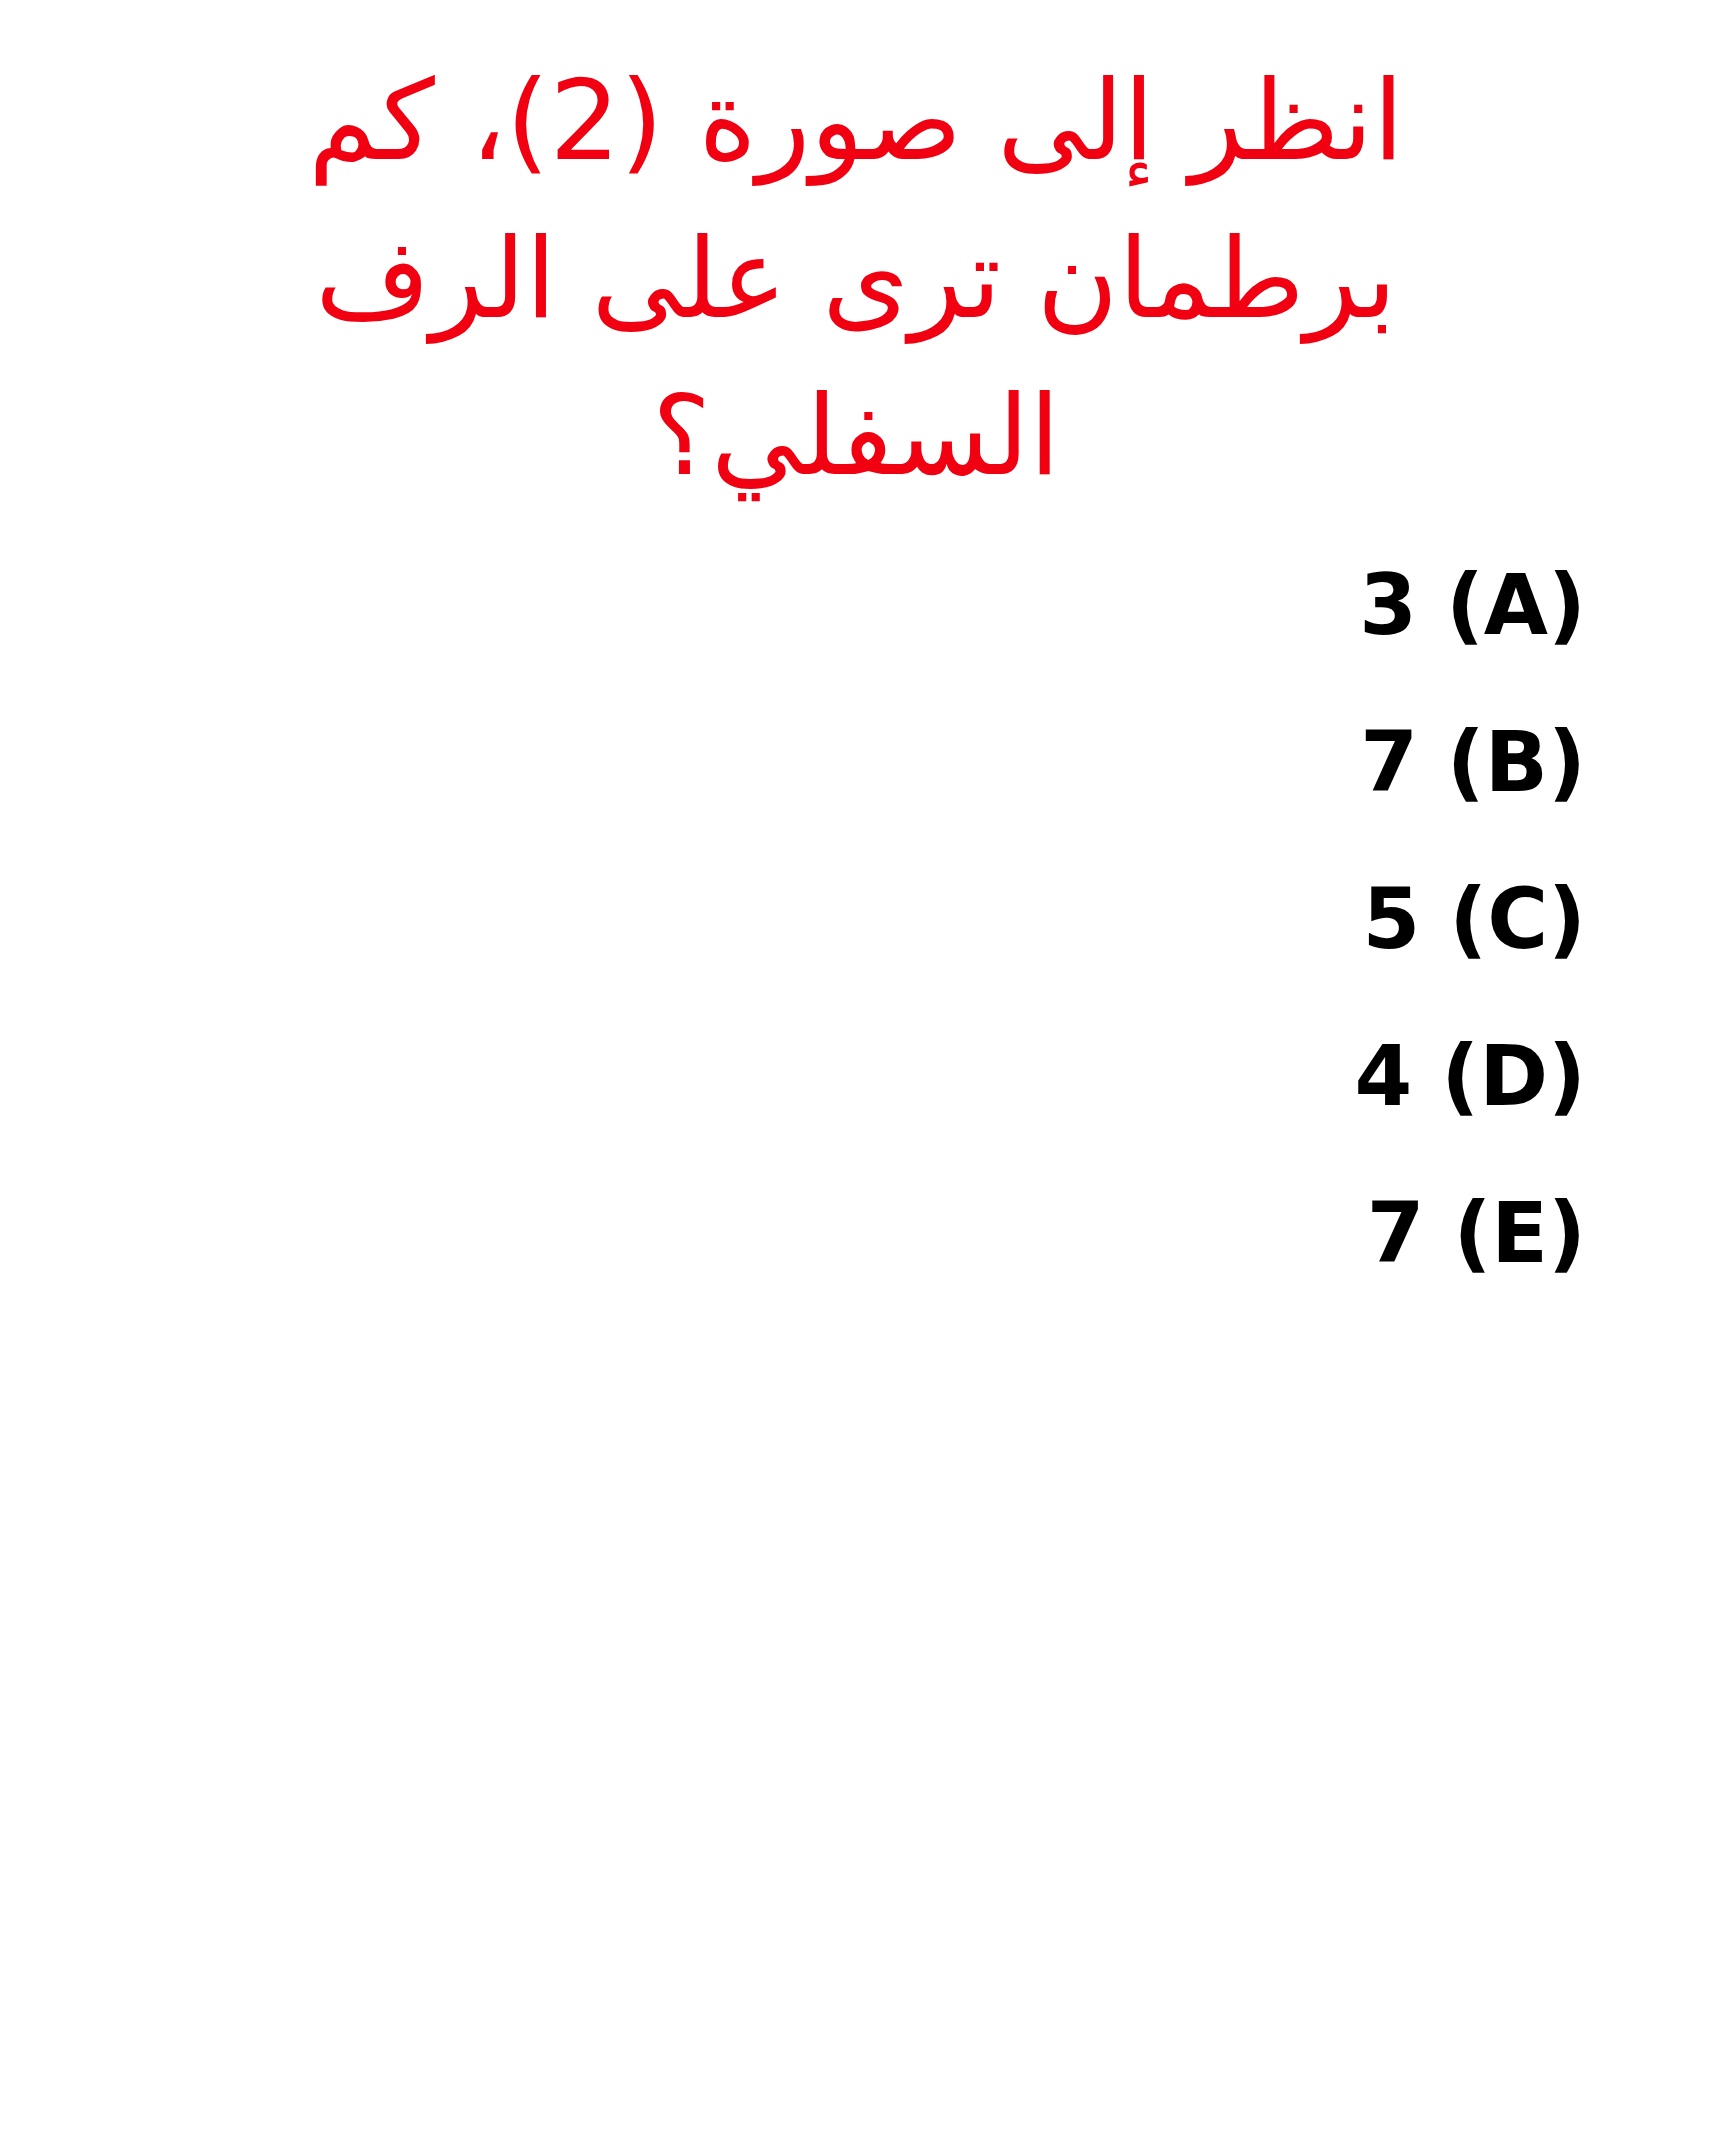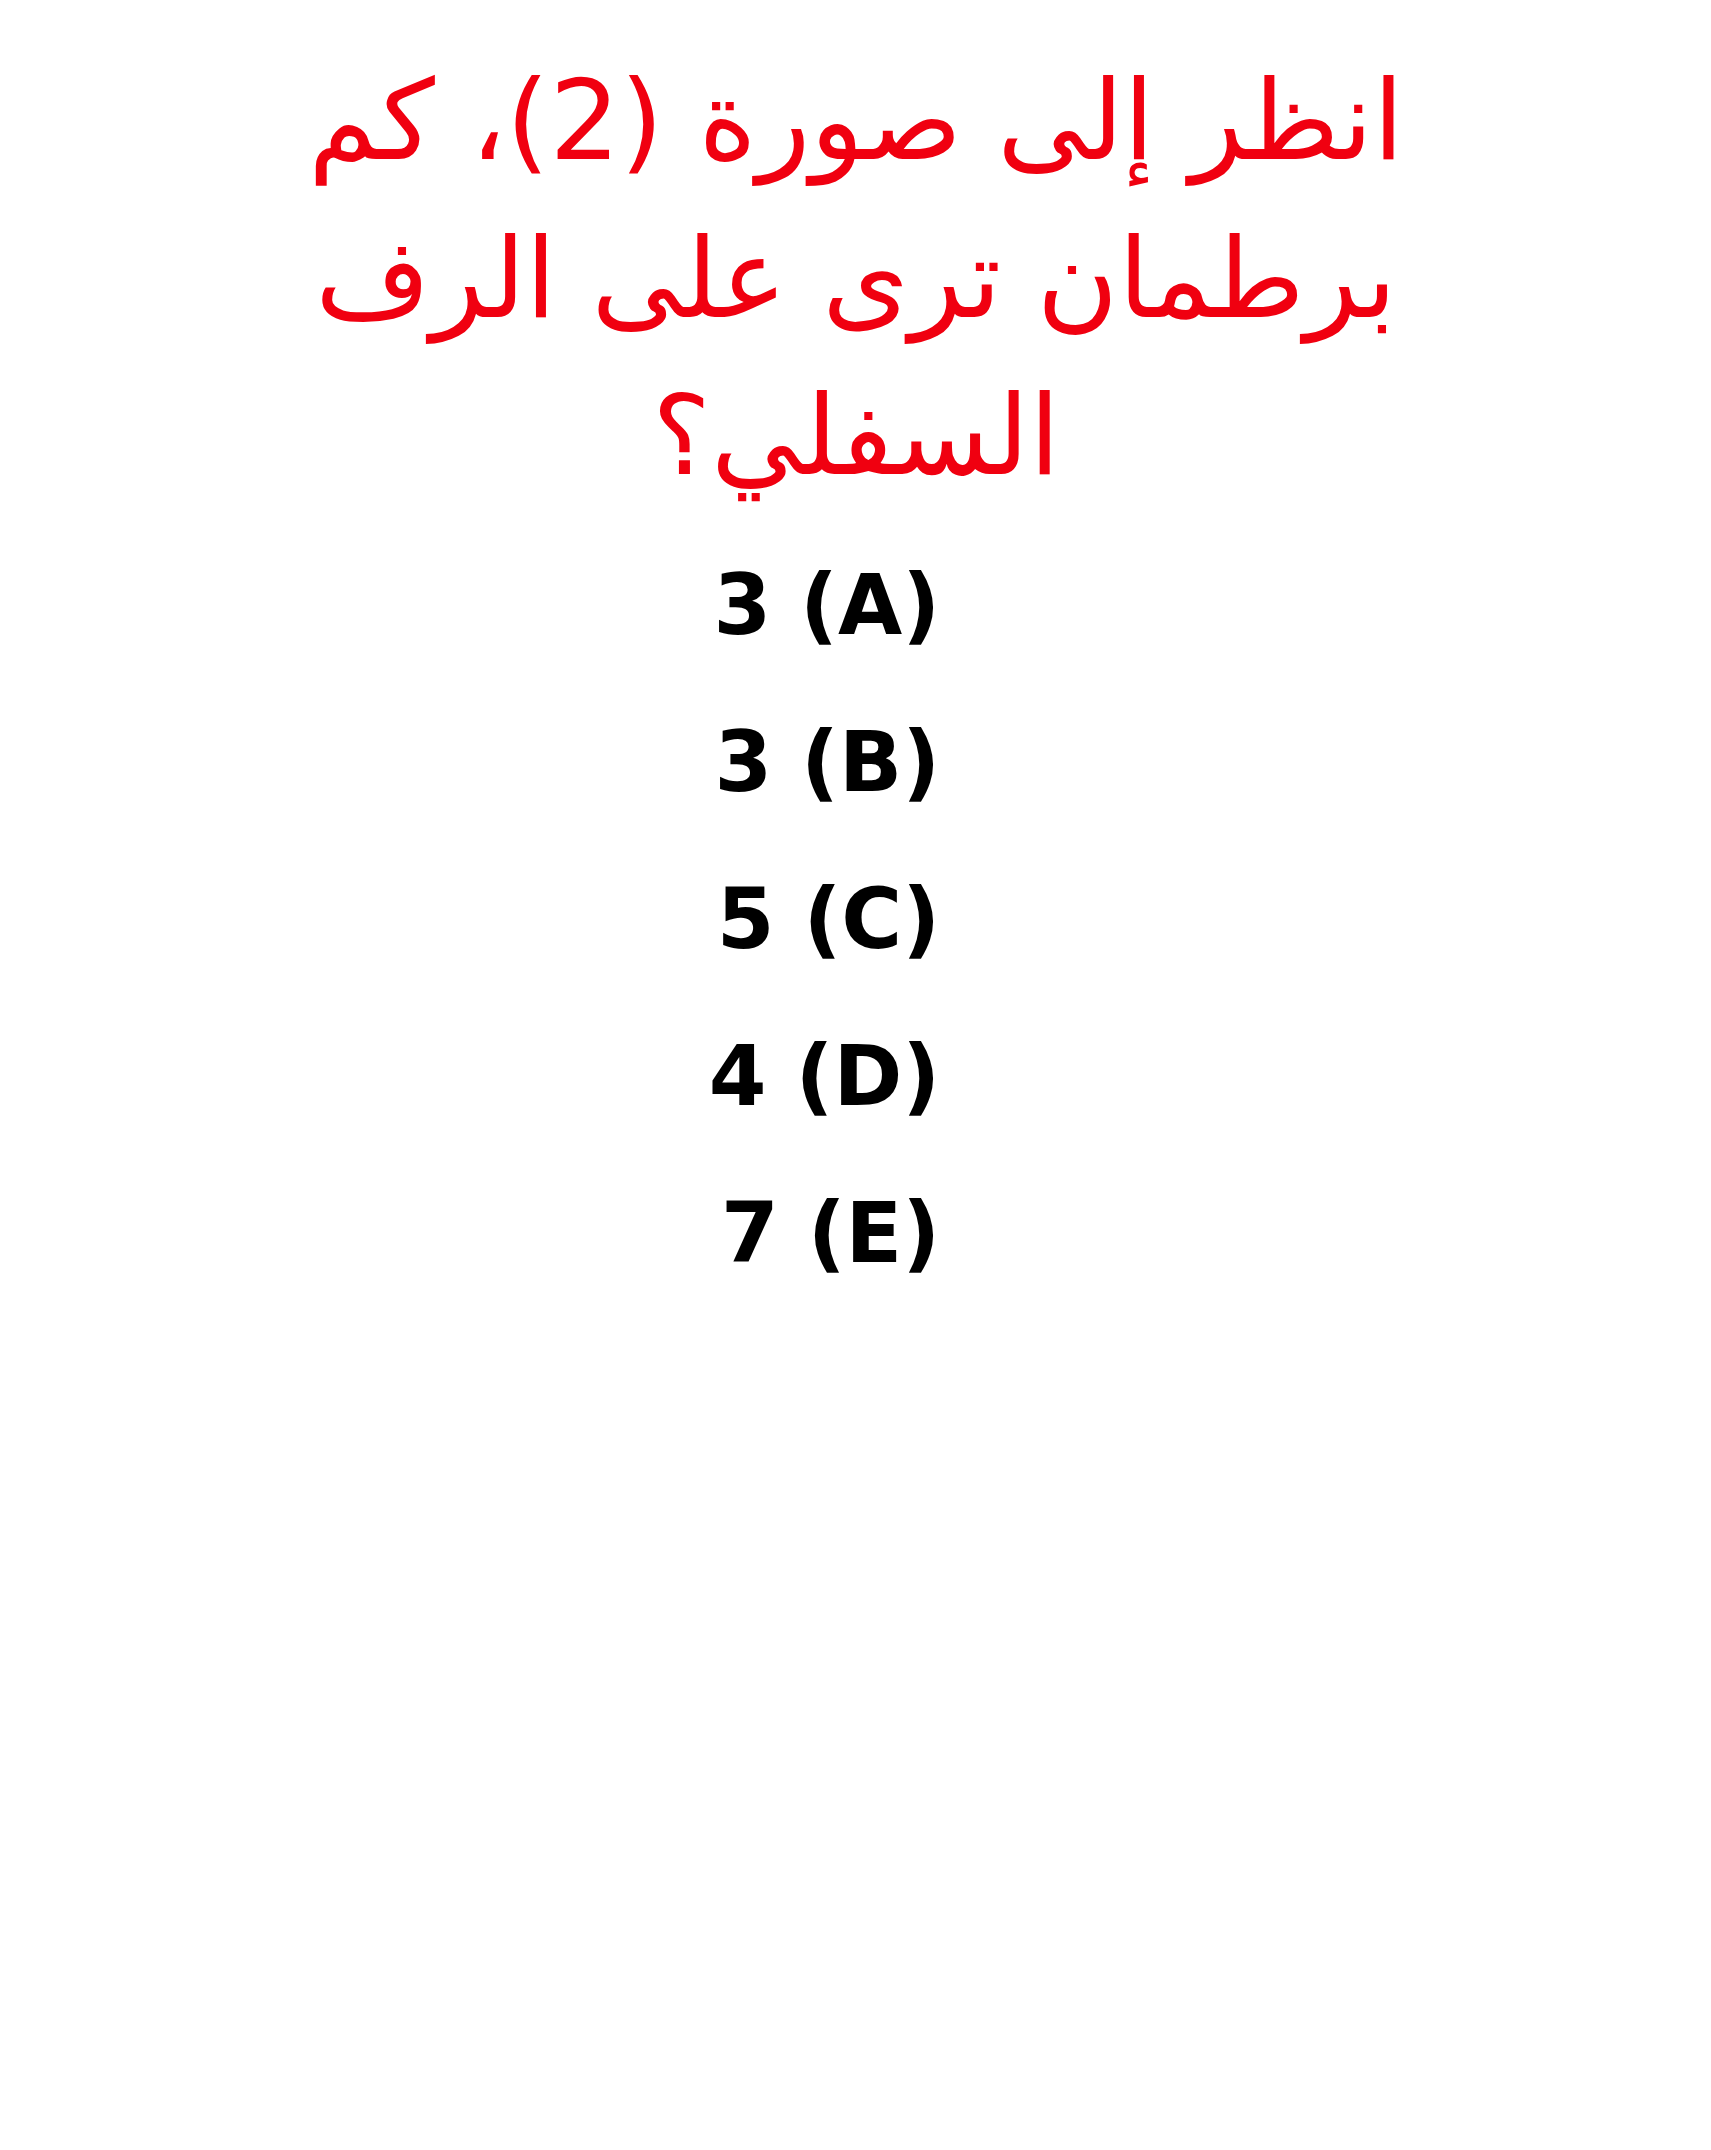--- a/index.html
+++ b/index.html
@@ -13,21 +13,21 @@
     font-family: "DejaVu Sans", "Liberation Sans", sans-serif;
     overflow: hidden;
   }
   .page {
     box-sizing: border-box;
     width: 1712px;
     height: 2151px;
     padding: 42px 63px 0 63px;
     display: flex;
     flex-direction: column;
-    align-items: center;
+    align-items: flex-start;
   }
   .question {
     color: #f00010;
     font-size: 111px;
     line-height: 1.42;
     text-align: center;
     direction: rtl;
     font-weight: 400;
     letter-spacing: 0px;
     padding: 0 56px;
@@ -57,20 +57,20 @@
 </style>
 </head>
 <body>
 
 <div class="page">
 
   <div class="question">انظر إلى صورة (2)، كم برطمان ترى على الرف السفلي؟</div>
 
   <div class="choices">
     <div class="choice">3 (A)</div>
-    <div class="choice">3 (B)</div>
+    <div class="choice">7 (B)</div>
     <div class="choice">5 (C)</div>
     <div class="choice">4 (D)</div>
     <div class="choice">7 (E)</div>
   </div>
 
 </div>
 
 
 </body></html>

